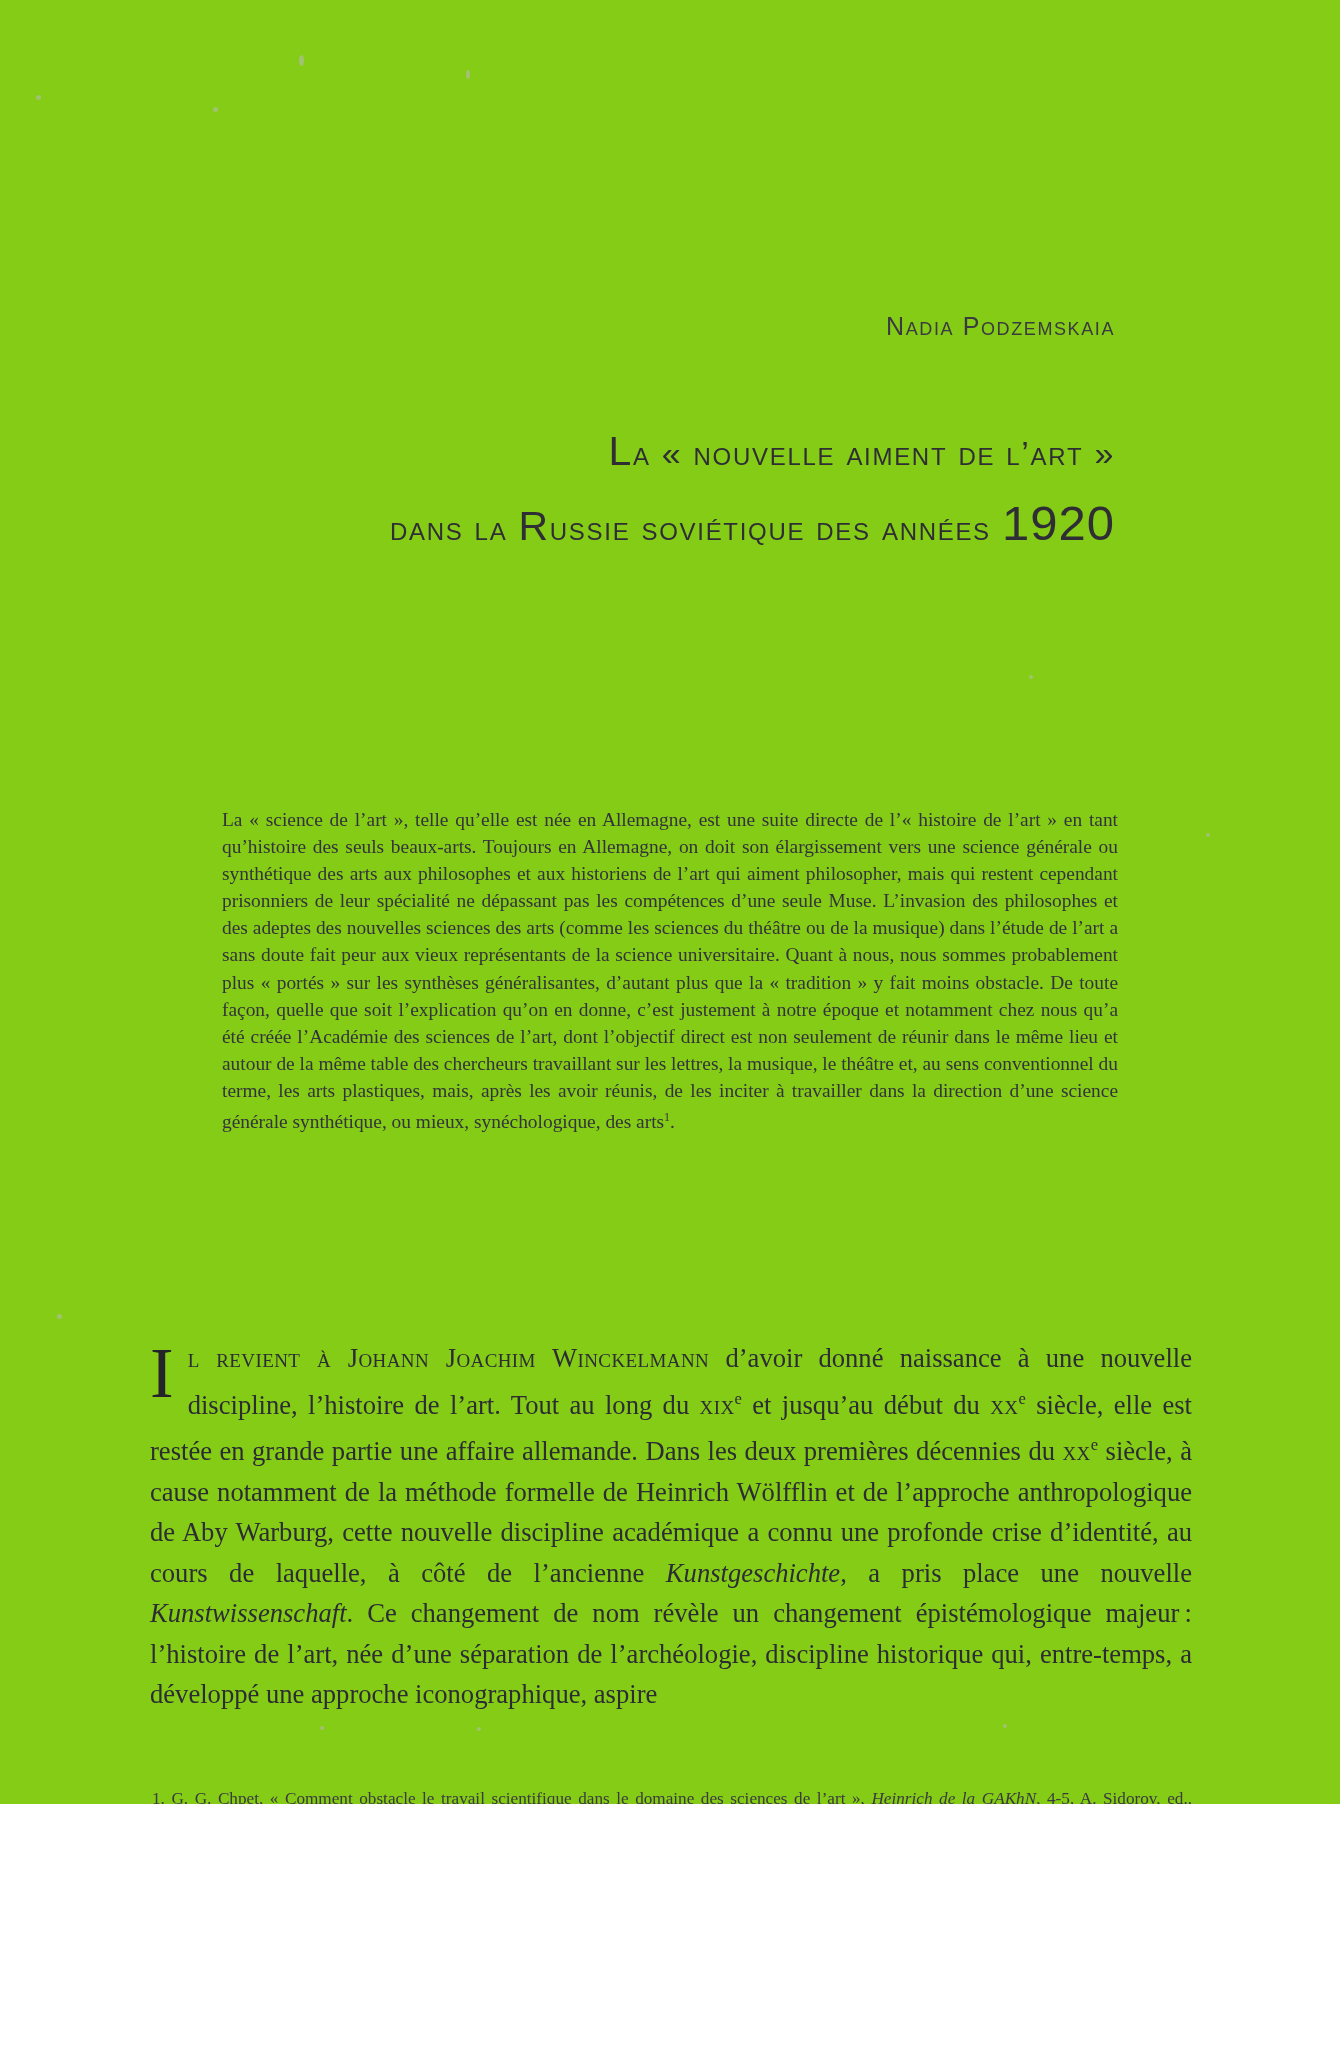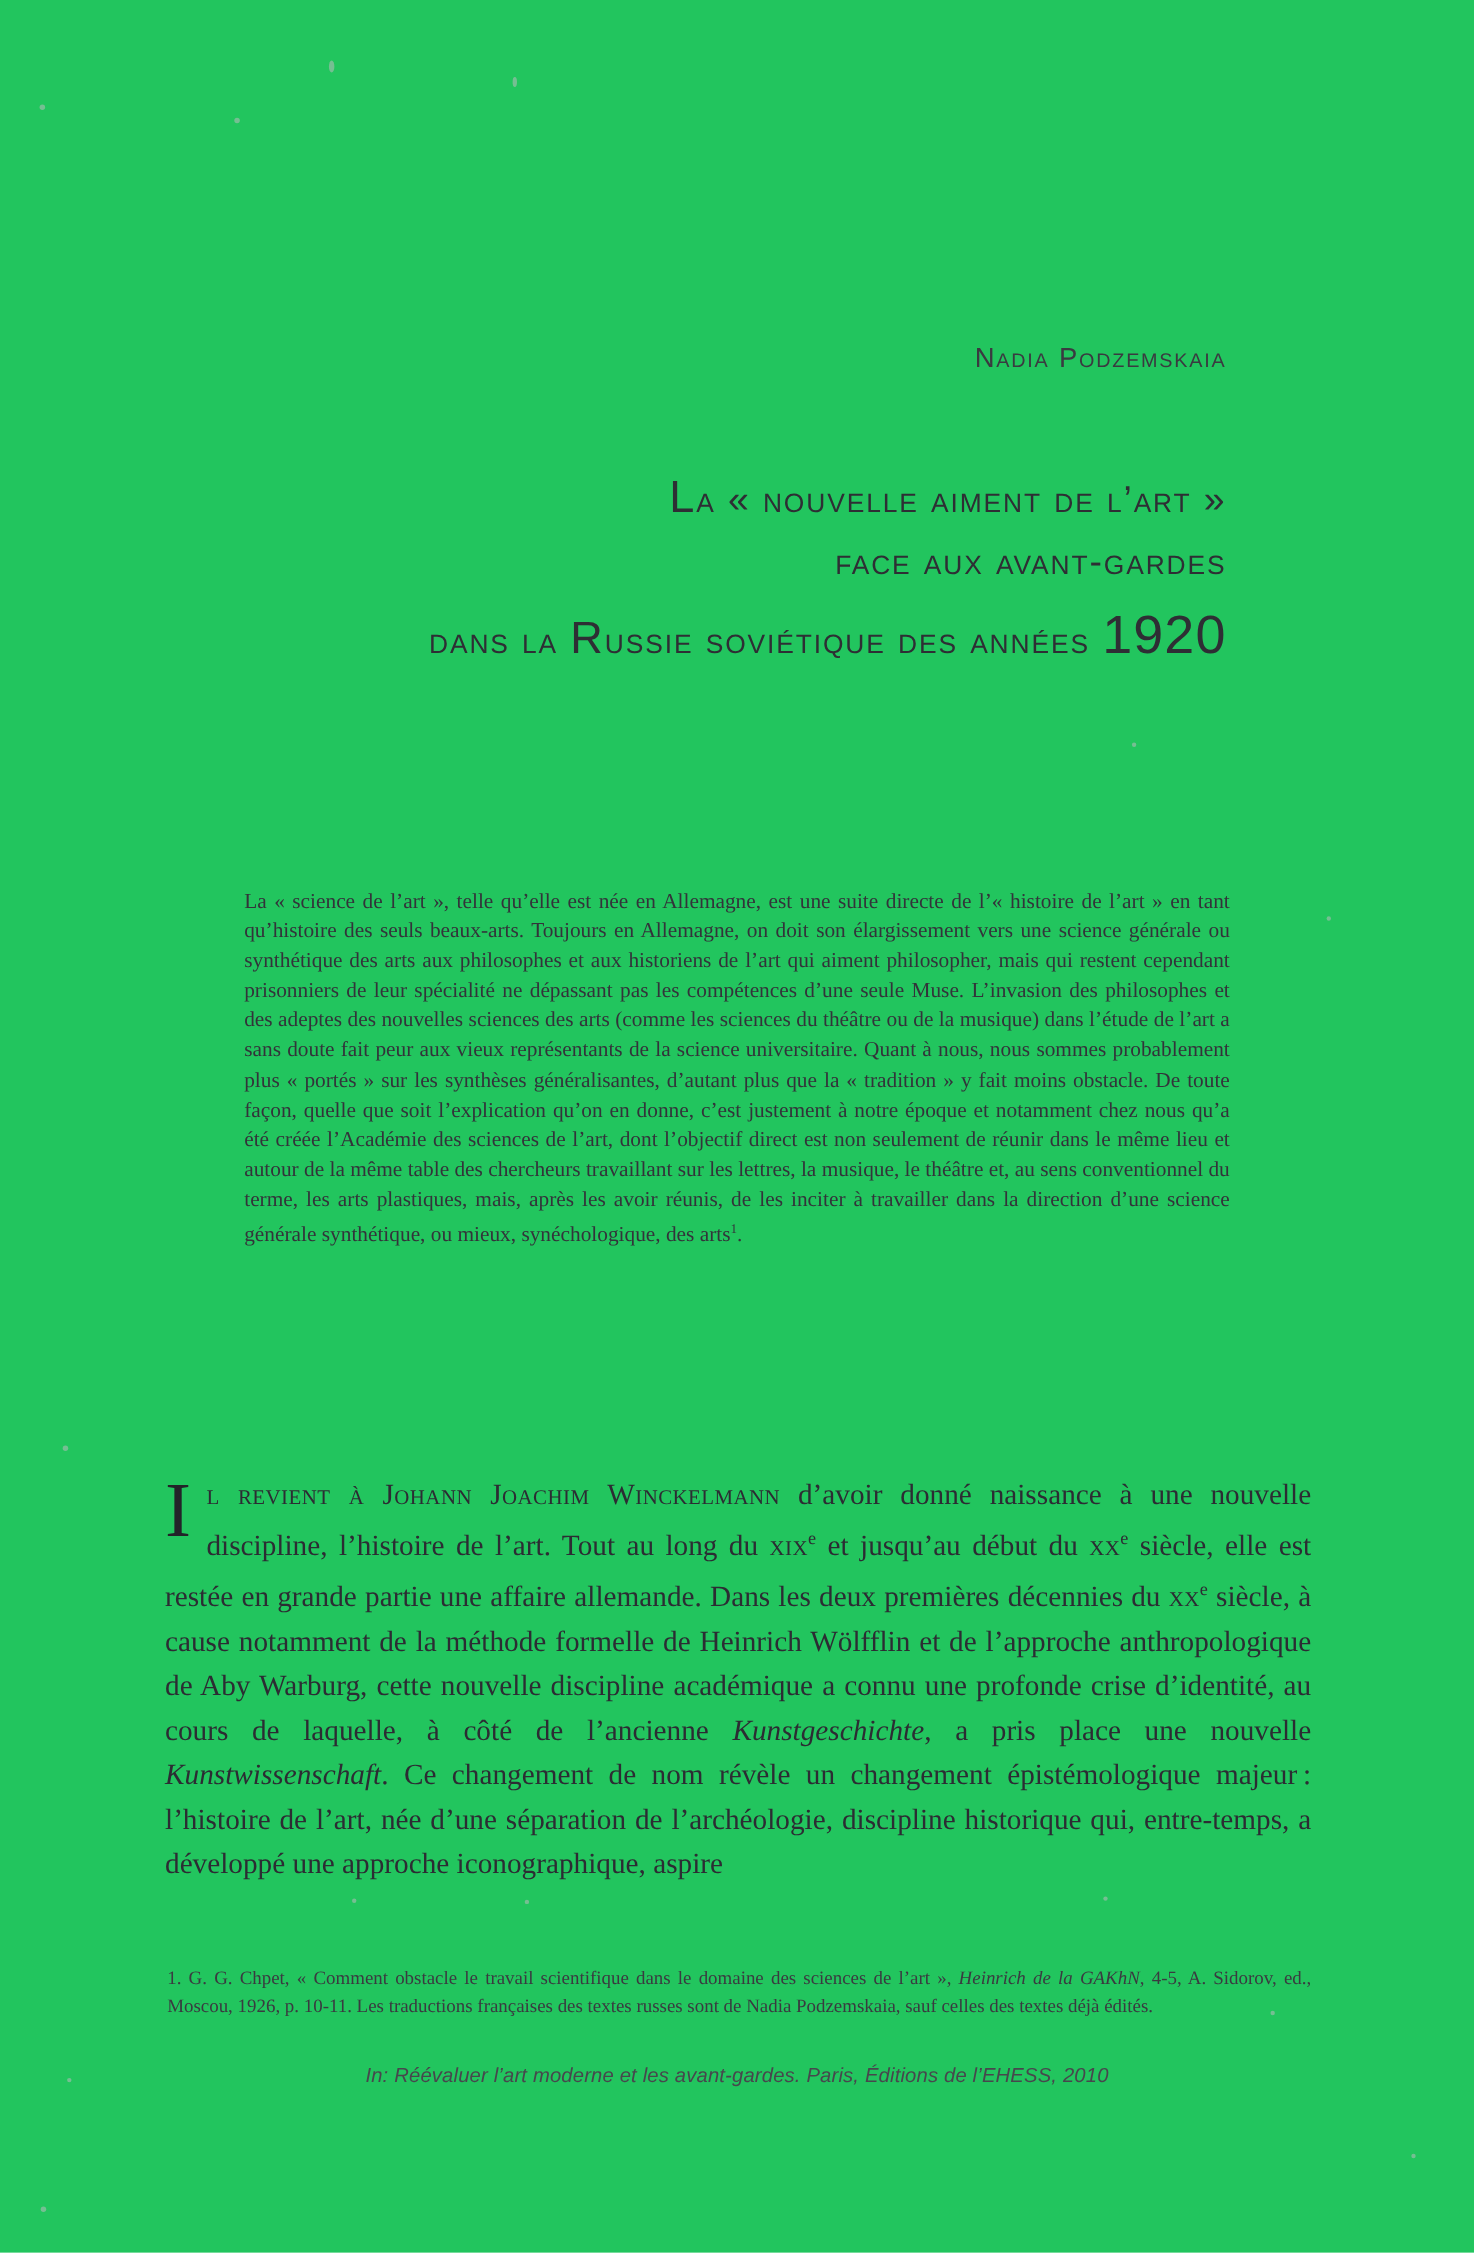--- a/index.html
+++ b/index.html
@@ -5,22 +5,22 @@
 <style>
   html, body {
     margin: 0;
     padding: 0;
     background: #ffffff;
   }
 
   .page {
     position: relative;
     width: 1340px;
-    height: 2048px;
-    background: #22c55e;
+    height: 1804px;
+    background: #84cc16;
     overflow: hidden;
     font-family: "Liberation Serif", "DejaVu Serif", serif;
     color: #2b2b2e;
     box-sizing: border-box;
   }
 
   
   .speck {
     position: absolute;
     background: #b9b9bd;
@@ -157,21 +157,20 @@
   <div class="speck" style="left:1003px; top:1724px; width:4px; height:4px;"></div>
   <div class="speck" style="left:1155px; top:1828px; width:4px; height:4px;"></div>
   <div class="speck" style="left:61px; top:1889px; width:4px; height:4px;"></div>
   <div class="speck" style="left:37px; top:2006px; width:5px; height:5px;"></div>
   <div class="speck" style="left:1283px; top:1958px; width:4px; height:4px;"></div>
 
   <div class="author-line">Nadia Podzemskaia</div>
 
   <div class="title-block">
     <div class="title-line"><span class="cap">L</span><span>a « nouvelle aiment de l’art »</span></div>
-    <div class="title-line">face aux avant-gardes</div>
     <div class="title-line"><span>dans la </span><span class="cap">R</span><span>ussie soviétique des années </span><span class="num">1920</span></div>
   </div>
 
   <div class="abstract">
     <p><span>La « science de l’art », telle qu’elle est née en Allemagne, est une suite directe de l’« histoire de l’art » en tant qu’histoire des seuls beaux-arts. Toujours en Allemagne, on doit son élargissement vers une science générale ou synthétique des arts aux philosophes et aux historiens de l’art qui aiment philosopher, mais qui restent cependant prisonniers de leur spécialité ne dépassant pas les compétences d’une seule Muse. L’invasion des philosophes et des adeptes des nouvelles sciences des arts (comme les sciences du théâtre ou de la musique) dans l’étude de l’art a sans doute fait peur aux vieux représentants de la science universitaire. Quant à nous, nous sommes probablement plus « portés » sur les synthèses généralisantes, d’autant plus que la « tradition » y fait moins obstacle. De toute façon, quelle que soit l’explication qu’on en donne, c’est justement à notre époque et notamment chez nous qu’a été créée l’Académie des sciences de l’art, dont l’objectif direct est non seulement de réunir dans le même lieu et autour de la même table des chercheurs travaillant sur les lettres, la musique, le théâtre et, au sens conventionnel du terme, les arts plastiques, mais, après les avoir réunis, de les inciter à travailler dans la direction d’une science générale synthétique, ou mieux, synéchologique, des arts</span><sup>1</sup><span>.</span></p>
   </div>
 
   <div class="body-text">
     <p><span class="dropcap">I</span><span class="smallcaps">l revient à Johann Joachim Winckelmann</span><span> d’avoir donné naissance à une nouvelle discipline, l’histoire de l’art. Tout au long du </span><span class="smallcaps">xix</span><span class="sup-ord">e</span><span> et jusqu’au début du </span><span class="smallcaps">xx</span><span class="sup-ord">e</span><span> siècle, elle est restée en grande partie une affaire allemande. Dans les deux premières décennies du </span><span class="smallcaps">xx</span><span class="sup-ord">e</span><span> siècle, à cause notamment de la méthode formelle de Heinrich Wölfflin et de l’approche anthropologique de Aby Warburg, cette nouvelle discipline académique a connu une profonde crise d’identité, au cours de laquelle, à côté de l’ancienne </span><span class="italic">Kunstgeschichte</span><span>, a pris place une nouvelle </span><span class="italic">Kunstwissenschaft</span><span>. Ce changement de nom révèle un changement épistémologique majeur : l’histoire de l’art, née d’une séparation de l’archéologie, discipline historique qui, entre-temps, a développé une approche iconographique, aspire</span></p>
   </div>

